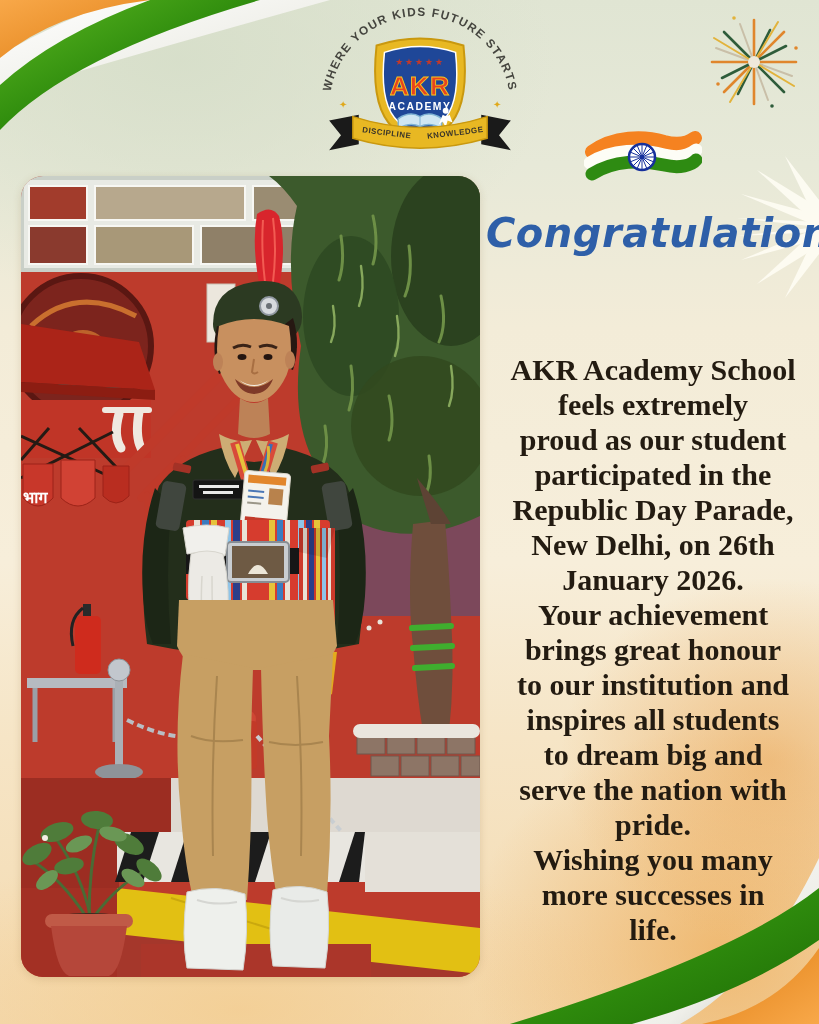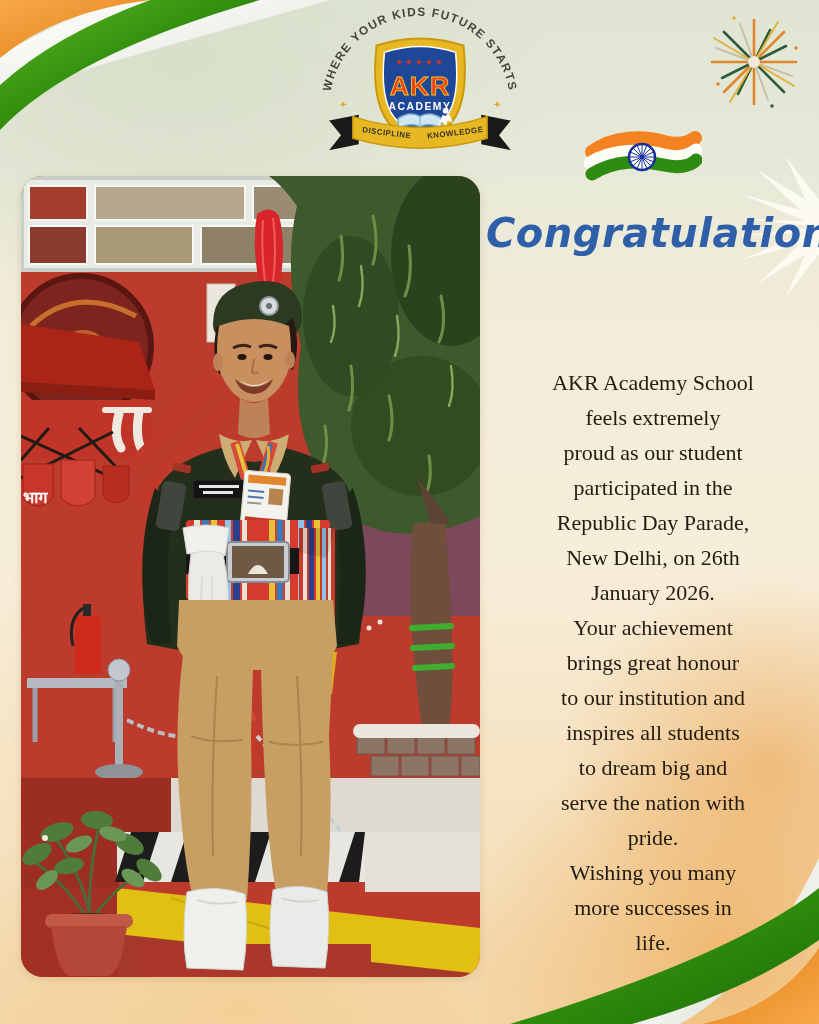--- a/index.html
+++ b/index.html
@@ -13,22 +13,22 @@
       linear-gradient(180deg,#e0e5d3 0%,#e7e9d8 16%,#f3ecd8 32%,#f7eeda 55%,#f6e5c6 72%,#f4dab0 100%);
   }
   .layer{position:absolute;}
   .photo{left:21px;top:176px;width:459px;height:801px;border-radius:22px;overflow:hidden;
          box-shadow:0 2px 8px rgba(120,90,40,.18);}
   .photo svg{display:block;}
   .headline{left:486px;top:204px;width:333px;text-align:center;
     font-family:"DejaVu Sans",sans-serif;font-style:italic;font-weight:bold;
     font-size:40px;line-height:58px;color:#2e5fa8;letter-spacing:.5px;}
   .message{left:487px;top:352px;width:332px;text-align:center;
-    font-family:"Liberation Serif",serif;font-weight:normal;font-size:22px;
-    line-height:35px;color:#231b11;white-space:pre-line;margin-top:13px;}
+    font-family:"Liberation Serif",serif;font-weight:bold;font-size:30px;
+    line-height:35px;color:#231b11;white-space:pre-line;}
   svg text{font-family:"Liberation Sans",sans-serif;}
 </style>
 </head>
 <body>
 
 <div class="poster">
 
   <svg class="layer" style="left:0;top:0;width:819px;height:1024px;pointer-events:none" viewBox="0 0 819 1024">
     <defs>
       <linearGradient id="gGreen" x1="0" y1="0" x2="1" y2="1">

